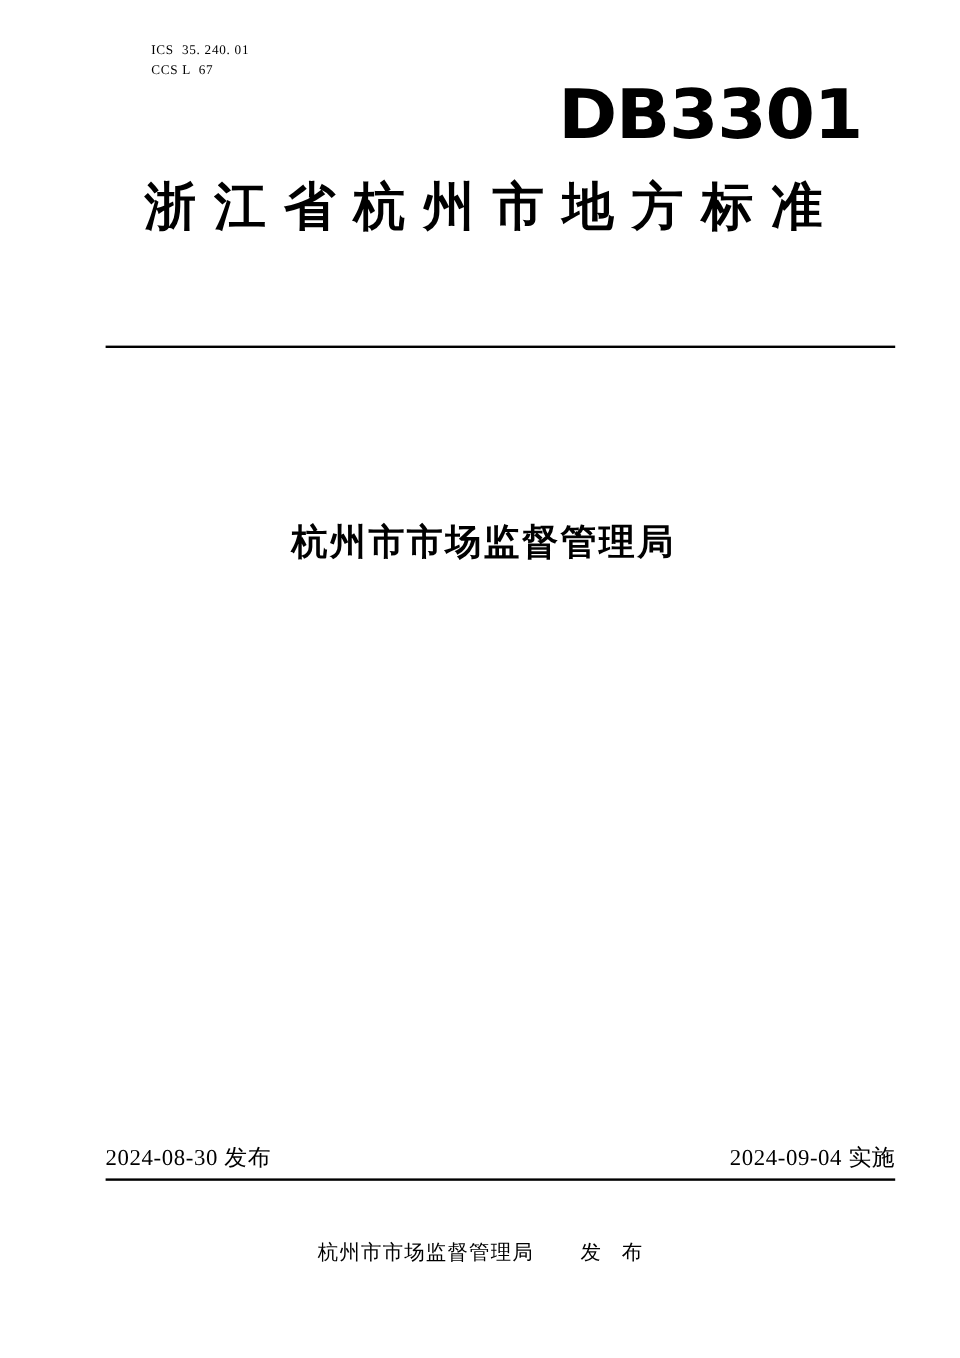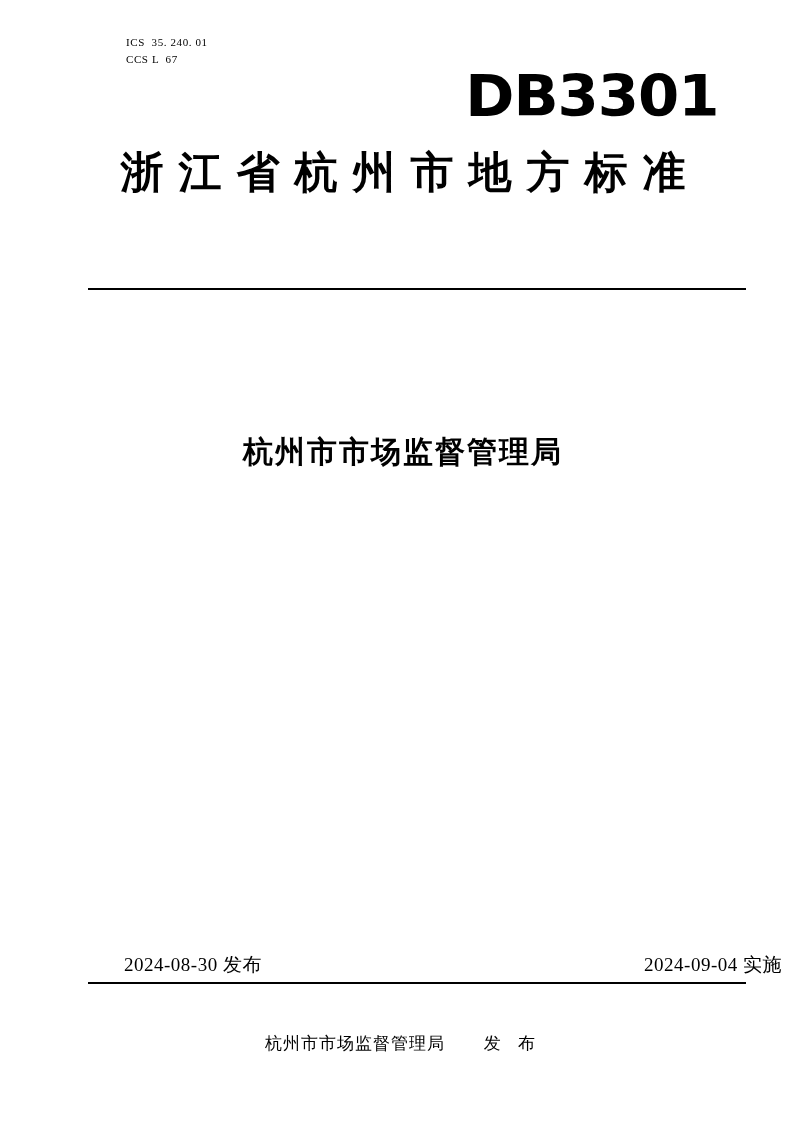--- a/index.html
+++ b/index.html
@@ -113,21 +113,20 @@
   .dates {
     position: absolute;
     left: 88px;
     width: 658px;
     top: 952px;
     display: flex;
     justify-content: space-between;
     align-items: center;
     font-size: 19px;
     letter-spacing: 0.5px;
-    margin-left: 36px;
   }
   .date-item {
     font-family: "Liberation Serif", serif;
     white-space: nowrap;
   }
 
   
   .publisher {
     position: absolute;
     left: 88px;

